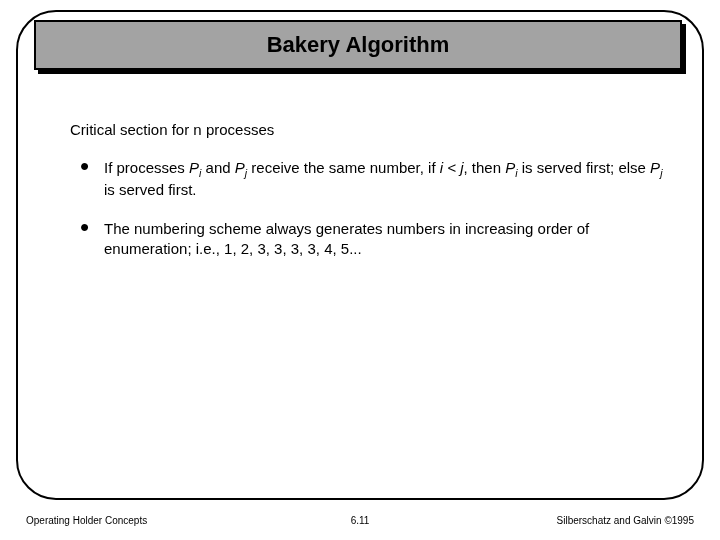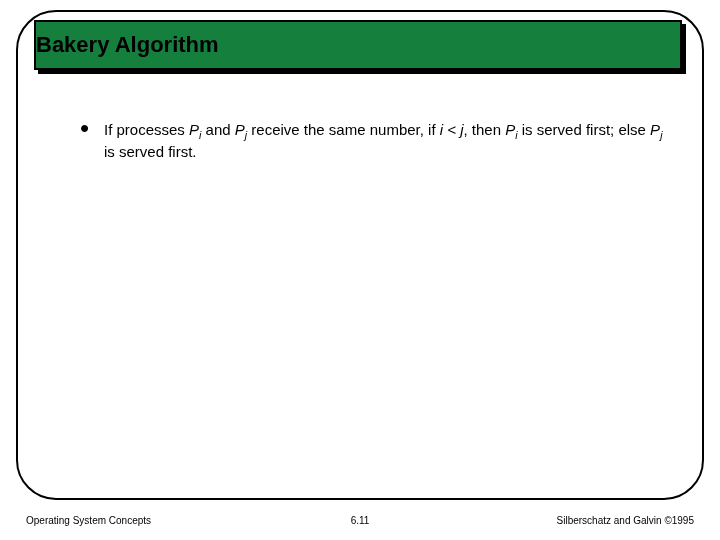--- a/index.html
+++ b/index.html
@@ -34,25 +34,26 @@
     width: 648px;
     height: 50px;
     background: #000;
   }
   .title-box {
     position: absolute;
     left: 34px;
     top: 20px;
     width: 648px;
     height: 50px;
-    background: #15803d;
+    background: #a3a3a3;
     border: 2px solid #000;
     box-sizing: border-box;
     display: flex;
     align-items: center;
+    justify-content: center;
   }
   .title-text {
     font-size: 22px;
     font-weight: bold;
   }
   .content {
     position: absolute;
     left: 70px;
     top: 120px;
     right: 48px;
@@ -108,26 +109,30 @@
 
 <div class="slide">
   <div class="frame"></div>
 
   <div class="title-shadow"></div>
   <div class="title-box">
     <div class="title-text">Bakery Algorithm</div>
   </div>
 
   <div class="content">
+    <div class="section-label">Critical section for n processes</div>
 
     <ul class="bullets">
       <li>
         <span><span>If processes </span><span class="it">P</span><span class="sub">i</span><span> and </span><span class="it">P</span><span class="sub">j</span><span> receive the same number, if </span><span class="it">i &lt; j</span><span>, then </span><span class="it">P</span><span class="sub">i</span><span> is served first; else </span><span class="it">P</span><span class="sub">j</span><span> is served first.</span></span>
       </li>
+      <li>
+        <span>The numbering scheme always generates numbers in increasing order of enumeration; i.e., 1, 2, 3, 3, 3, 3, 4, 5...</span>
+      </li>
     </ul>
   </div>
 
   <div class="footer">
-    <div class="left">Operating System Concepts</div>
+    <div class="left">Operating Holder Concepts</div>
     <div class="center">6.11</div>
     <div class="right">Silberschatz and Galvin ©1995</div>
   </div>
 </div>
 
 </body></html>

